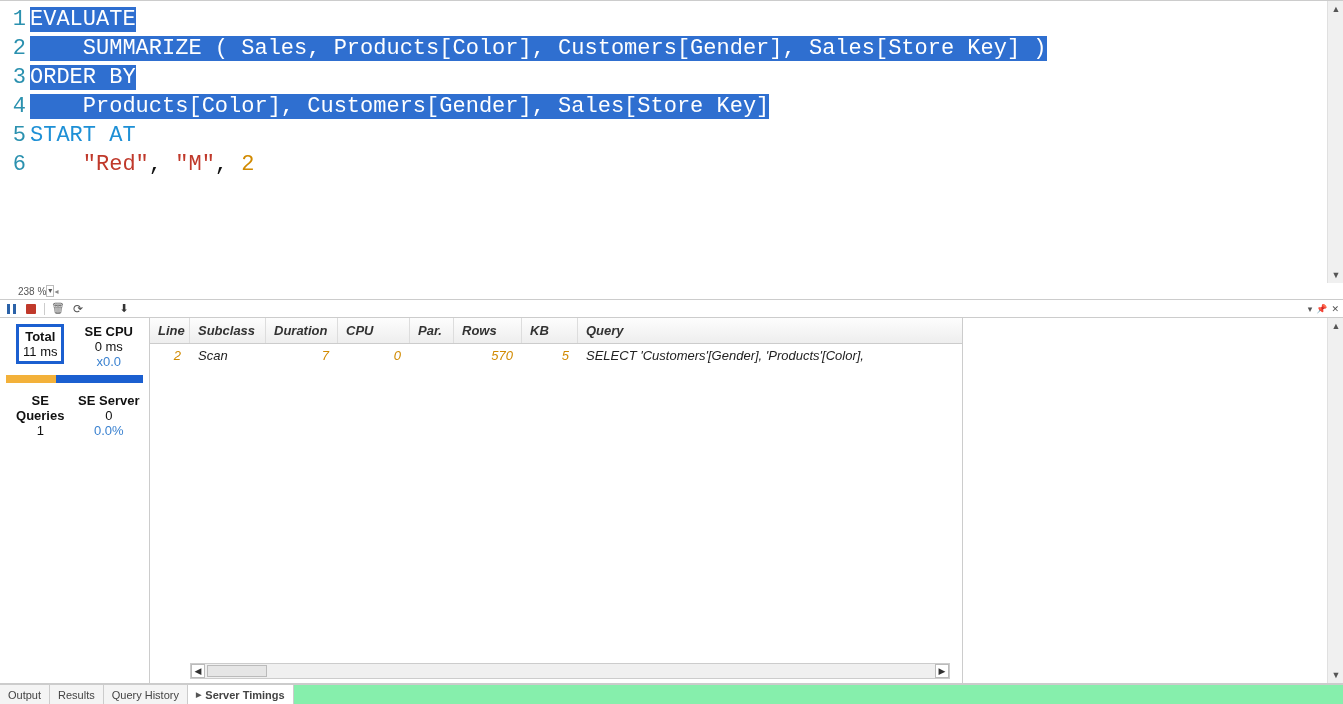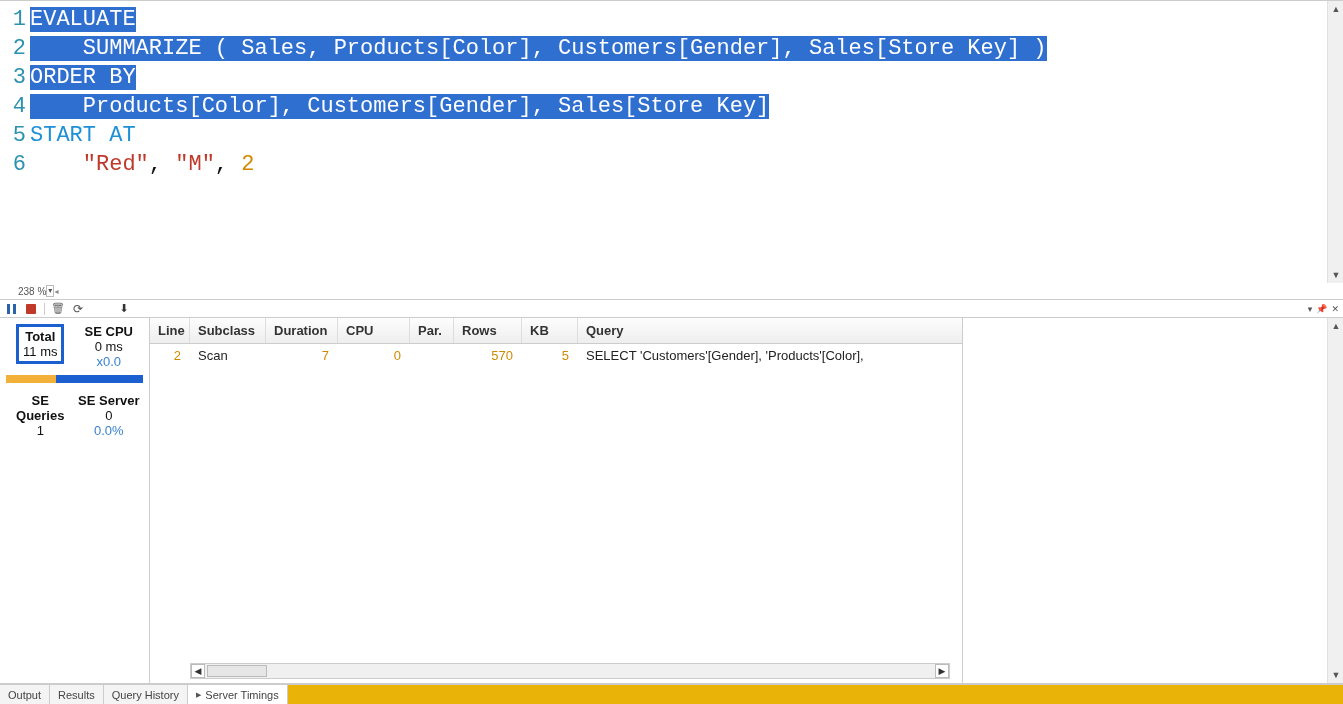--- a/index.html
+++ b/index.html
@@ -137,21 +137,21 @@
   }
   .grid-head{
     display:flex;
     background:linear-gradient(#fdfdfd,#eee);
     border-bottom:1px solid #ccc;
     font-weight:700;
     color:#333;
     font-size:13px;
     height:26px;align-items:center;
   }
-  .gc{padding:0 8px;border-right:1px solid #ddd;height:100%;display:flex;align-items:center;}
+  .gc{padding:0 8px;border-right:1px solid #ddd;height:100%;display:flex;align-items:center;font-style:italic;}
   .gc.num{justify-content:flex-end;}
   .gc-line{width:40px;}
   .gc-sub{width:76px;}
   .gc-dur{width:72px;}
   .gc-cpu{width:72px;}
   .gc-par{width:44px;}
   .gc-rows{width:68px;}
   .gc-kb{width:56px;}
   .gc-q{flex:1 1 auto;border-right:none;}
   .grid-body{font-size:13px;color:#222;}
@@ -169,28 +169,28 @@
   }
   .rp-sb{position:absolute;right:0;top:0;bottom:0;width:16px;background:#f0f0f0;border-left:1px solid #e0e0e0;}
   .rp-sb .up,.rp-sb .dn{width:16px;height:16px;display:flex;align-items:center;justify-content:center;color:#555;font-size:9px;}
   .rp-sb .up{position:absolute;top:0;}
   .rp-sb .dn{position:absolute;bottom:0;}
   
   .tabs {
     height: 20px;
     display:flex;align-items:stretch;
     border-top:1px solid #ccc;
-    background:#eab308;
+    background:#86efac;
     font-size:11px;
   }
   .tab{
     padding:2px 8px;border-right:1px solid #ccc;color:#444;display:flex;align-items:center;gap:4px;
     background:#f4f4f4;
   }
-  .tab.active{background:#fff;font-weight:400;}
+  .tab.active{background:#fff;font-weight:700;}
   .tab .tri{font-size:7px;color:#555;}
 </style>
 </head>
 <body>
 
 <div class="editor-wrap">
   <div class="editor-scroll">
     <div class="code" id="code-container"><div class="code-line"><span class="ln">1</span><span><span class="sel">EVALUATE</span></span></div><div class="code-line"><span class="ln">2</span><span><span class="sel">    </span><span class="sel">SUMMARIZE ( Sales, Products[Color], Customers[Gender], Sales[Store Key] )</span></span></div><div class="code-line"><span class="ln">3</span><span><span class="sel">ORDER BY</span></span></div><div class="code-line"><span class="ln">4</span><span><span class="sel">    </span><span class="sel">Products[Color], Customers[Gender], Sales[Store Key]</span></span></div><div class="code-line"><span class="ln">5</span><span><span class="kw">START AT</span></span></div><div class="code-line"><span class="ln">6</span><span><span class="plain">    </span><span class="str">"Red"</span><span class="plain">, </span><span class="str">"M"</span><span class="plain">, </span><span class="num">2</span></span></div></div>
   </div>
   <div class="right-sb">

